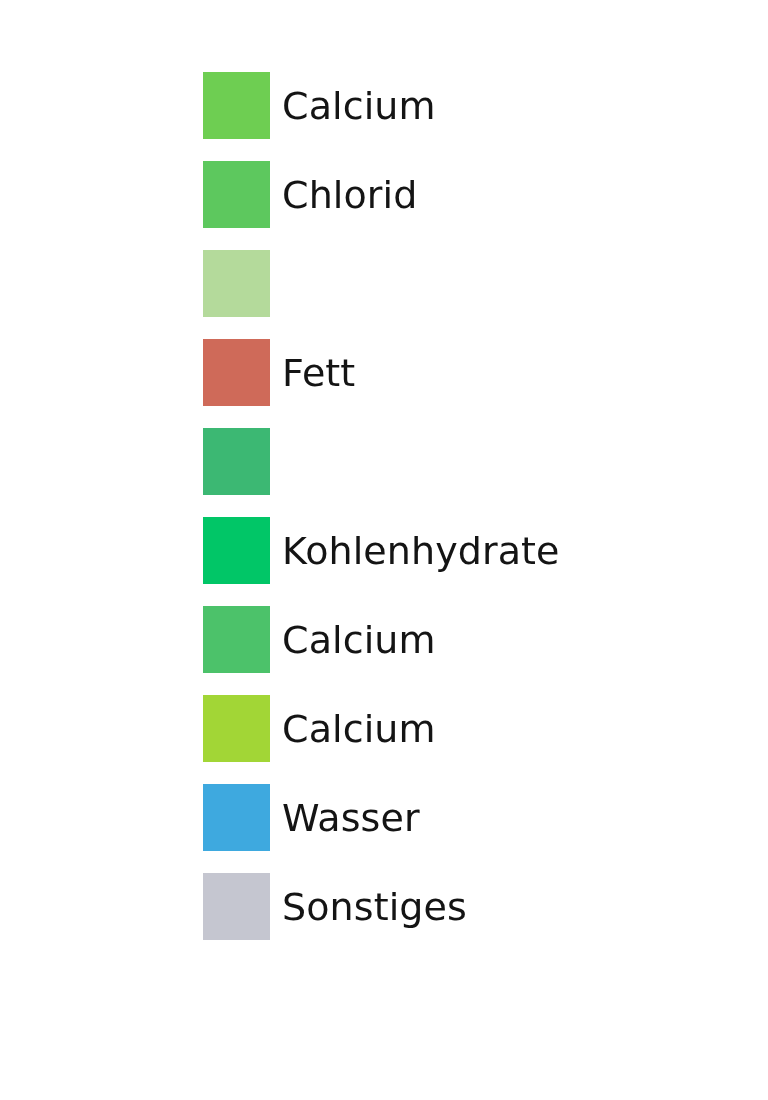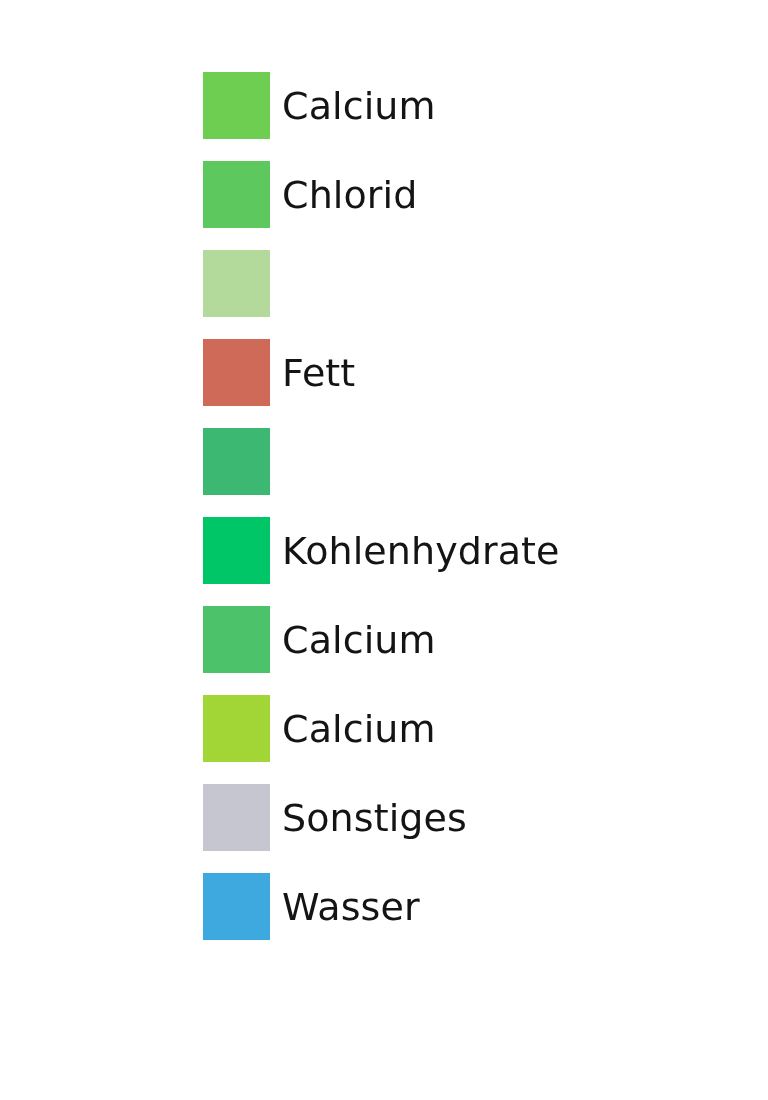--- a/index.html
+++ b/index.html
@@ -104,23 +104,23 @@
       <span class="legend-label">Calcium</span>
     </li>
 
     <li class="legend-entry">
       <span class="legend-swatch" style="background: rgb(162, 214, 54);"></span>
       <span class="legend-label">Calcium</span>
     </li>
 
 
     <li class="legend-entry">
-      <span class="legend-swatch" style="background: rgb(197, 198, 208);"></span>
-      <span class="legend-label">Sonstiges</span>
+      <span class="legend-swatch" style="background: rgb(62, 169, 223);"></span>
+      <span class="legend-label">Wasser</span>
     </li>
 
     <li class="legend-entry">
-      <span class="legend-swatch" style="background: rgb(62, 169, 223);"></span>
-      <span class="legend-label">Wasser</span>
+      <span class="legend-swatch" style="background: rgb(197, 198, 208);"></span>
+      <span class="legend-label">Sonstiges</span>
     </li>
 
   </ul>
 </div>
 
 </body></html>

